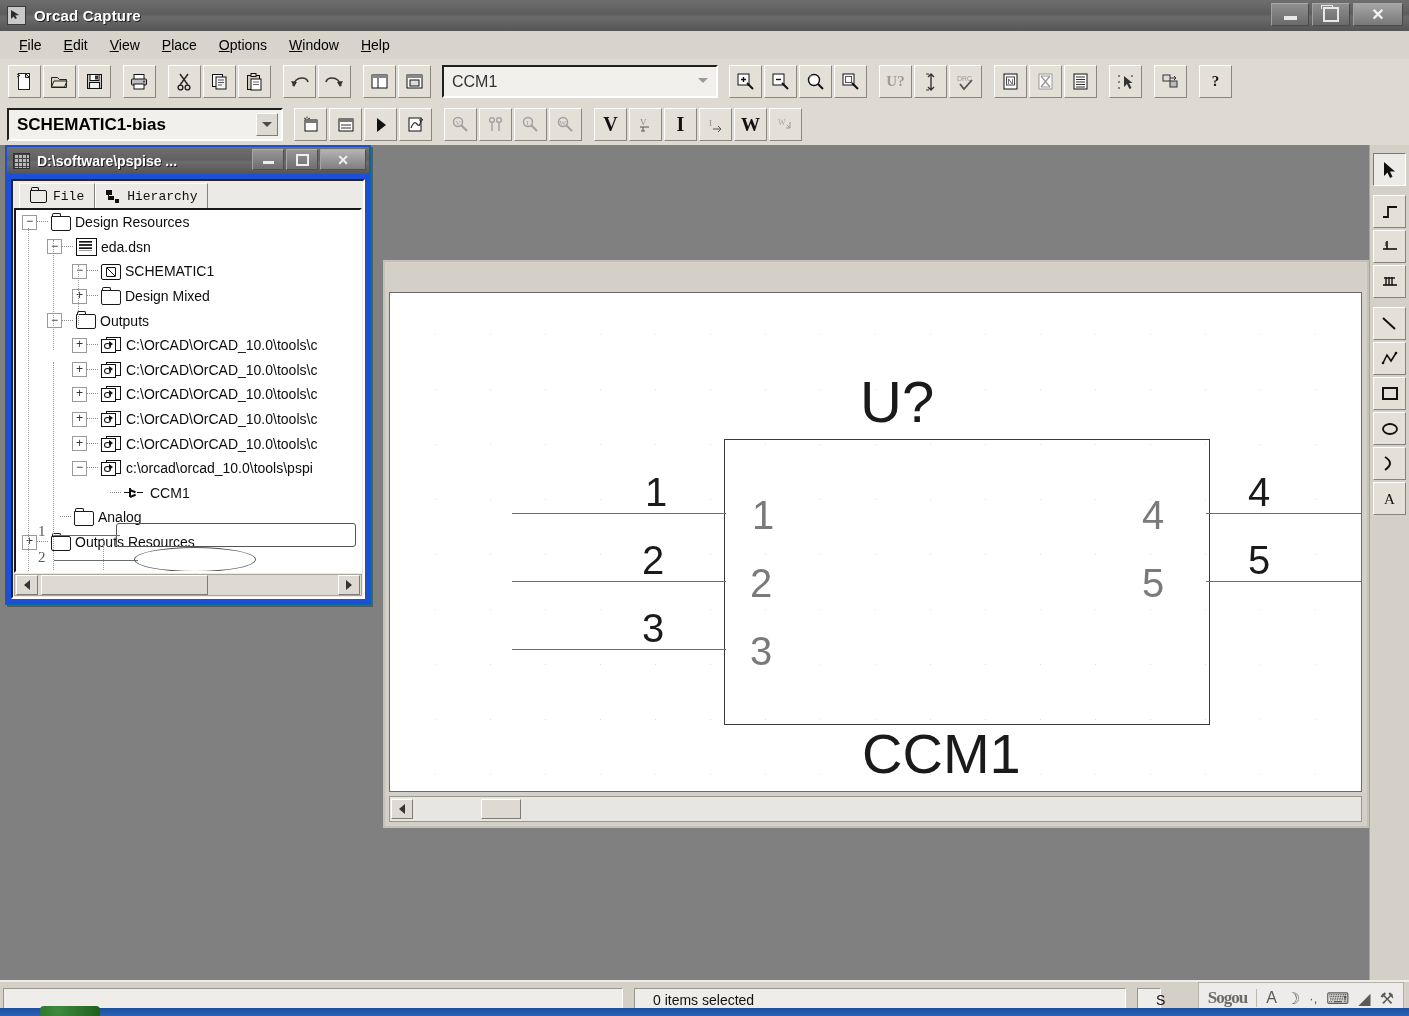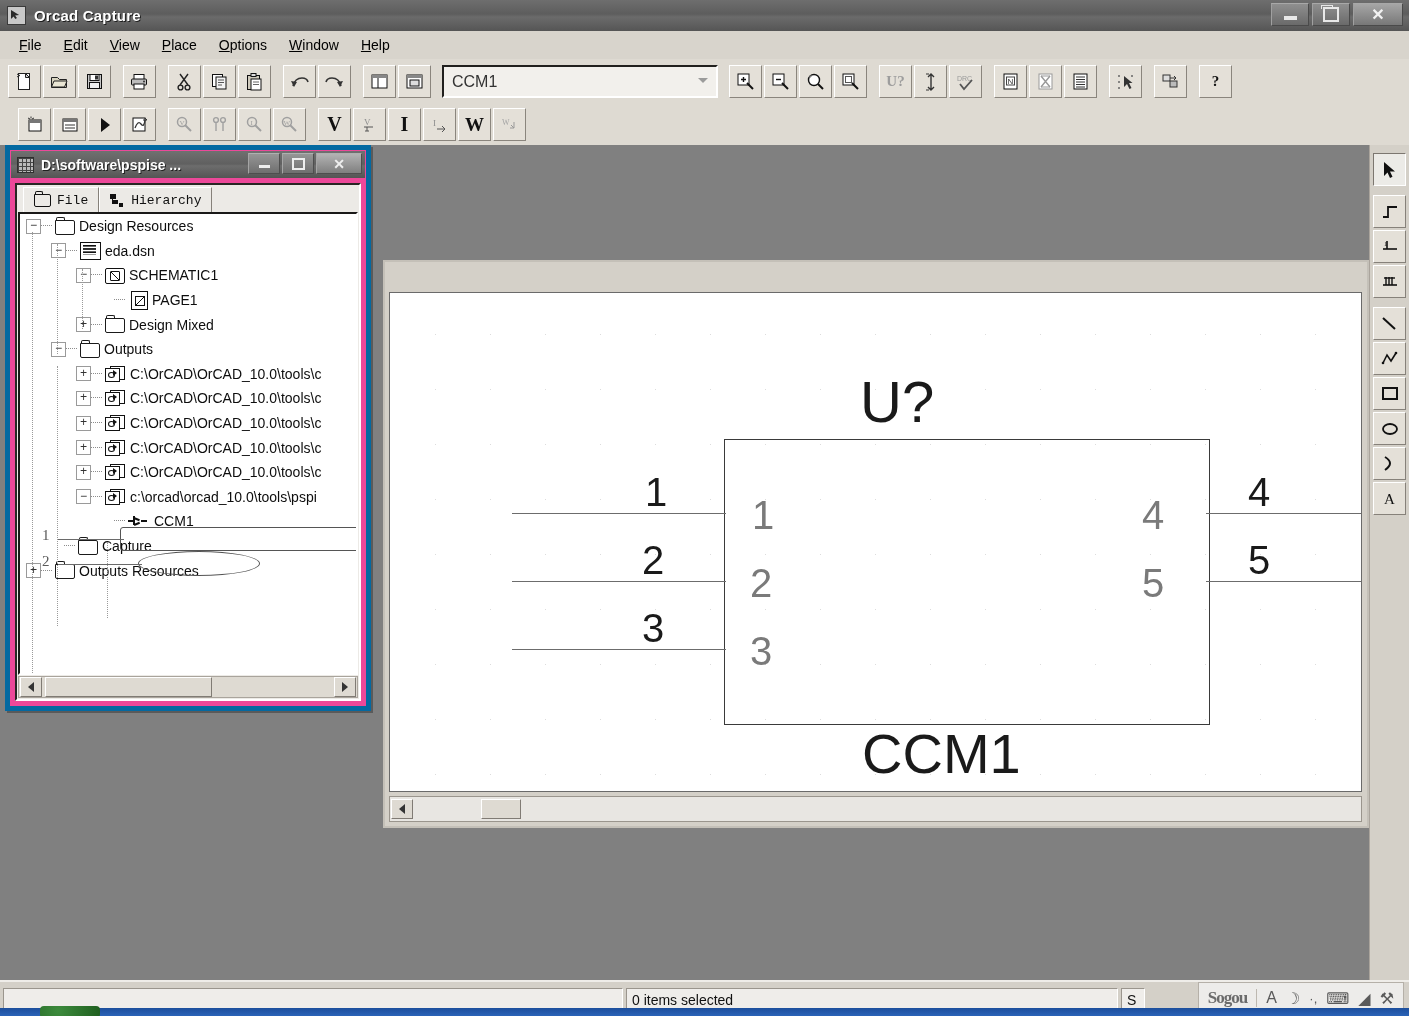--- a/index.html
+++ b/index.html
@@ -92,23 +92,23 @@
   }
   .combo.flat .carrow{background:transparent;border:none;}
   .tri-d{width:0;height:0;border-left:5px solid transparent;border-right:5px solid transparent;border-top:5px solid #4a4a4a;}
   .combo.flat .tri-d{border-top-color:#9b9b9b;}
 
   .ticon-txt{font-size:15px;font-weight:bold;color:#111;font-family:"Liberation Serif",serif;}
   .ticon-txt.dim{color:#9d9d9d;}
 
   
   .pm{
-    position:absolute;left:5px;top:145px;width:366px;height:566px;
-    background:#ec4899;
-    border:5px solid #0369a1;
+    position:absolute;left:5px;top:145px;width:366px;height:460px;
+    background:#1d4ed8;
+    border:1px solid #0369a1;
     box-shadow:2px 2px 0 #5a5a5a;
     box-sizing:border-box;
   }
   .pm-title{
     height:27px;margin:1px;
     background:linear-gradient(to bottom,#707070 0%,#606060 48%,#6d6d6d 55%,#545454 100%);
     display:flex;align-items:center;position:relative;
   }
   .pm-ticon{
     width:15px;height:14px;margin-left:6px;margin-right:7px;flex:none;
@@ -283,22 +283,22 @@
   .pgap{height:6px;}
 
   
   .statusbar{
     position:absolute;left:0;top:980px;width:1409px;height:36px;background:#d4d0c8;
     border-top:2px solid #efede9;display:flex;align-items:center;
   }
   .sb-pane{
     height:24px;background:#efedea;border:1px solid #9a958d;
     border-right-color:#fff;border-bottom-color:#fff;box-sizing:border-box;
-    display:flex;align-items:center;padding-left:5px;font-size:14px;color:#111;
-    margin-right:3px;
+    display:flex;align-items:center;padding-left:18px;font-size:14px;color:#111;
+    margin-right:11px;
   }
   .ime{
     position:absolute;right:5px;top:982px;height:32px;
     background:#edecea;border:1px solid #b5b0a8;
     display:flex;align-items:center;gap:9px;padding:0 9px;box-sizing:border-box;
   }
   .ime .logo{font-size:17px;font-weight:bold;color:#6b6b6b;font-family:"Liberation Serif",serif;letter-spacing:-1px;}
   .ime .gi{color:#5a5a5a;font-size:16px;}
   .ime-sep{width:1px;height:18px;background:#bdb8b0;}
   .taskbar{
@@ -520,20 +520,26 @@
     </div>
     <div class="tsep"></div>
     <div class="tbtn">
       <span class="ticon-txt">?</span>
     </div>
   </div>
 
   <div class="toolbar row2">
     <div class="tbar-pad"></div>
 
+    <div class="combo schem" style="width:272px">
+      <div class="cval">SCHEMATIC1-bias</div>
+      <div class="carrow">
+          <div class="tri-d"></div>
+        </div>
+    </div>
 
     <div class="tsep"></div>
     <div class="tbtn">
       <svg width="18" height="18">
           <rect x="3" y="4" width="12" height="11" fill="#fff" stroke="#111"></rect>
           <rect x="3" y="4" width="12" height="3" fill="#777"></rect>
           <path d="M2 2 l2 1 M5 0.5 l0 2 M8 2 l-2 1" stroke="#333"></path>
         </svg>
     </div>
     <div class="tbtn">
@@ -707,26 +713,20 @@
           <span>eda.dsn</span>
         </div>
 
         <div class="row" style="padding-left:56px">
           <span class="exp">−</span>
             <span class="dots"></span>
           <span class="ico sch"></span>
           <span>SCHEMATIC1</span>
         </div>
 
-        <div class="row" style="padding-left:81px">
-          <span class="exp-sp"></span>
-            <span class="dots"></span>
-          <span class="ico page"></span>
-          <span>PAGE1</span>
-        </div>
 
         <div class="row" style="padding-left:56px">
           <span class="exp">+</span>
             <span class="dots"></span>
           <span class="ico folder"></span>
           <span>Design Mixed</span>
         </div>
 
         <div class="row" style="padding-left:31px">
           <span class="exp">−</span>
@@ -814,21 +814,21 @@
             <i style="left:13px;top:5px;width:6px;height:1.6px;"></i>
           </span>
           <span>CCM1</span>
         </div>
 
 
         <div class="row" style="padding-left:31px">
           <span class="exp-sp"></span>
             <span class="dots"></span>
           <span class="ico folder"></span>
-          <span>Capture</span>
+          <span>Analog</span>
         </div>
 
         <div class="row" style="padding-left:6px">
           <span class="exp">+</span>
             <span class="dots"></span>
           <span class="ico folder"></span>
           <span>Outputs Resources</span>
         </div>
 
         <div style="position:absolute;left:12px;top:18px;width:0;height:565px;border-left:1px dotted #9a9a9a;"></div>

